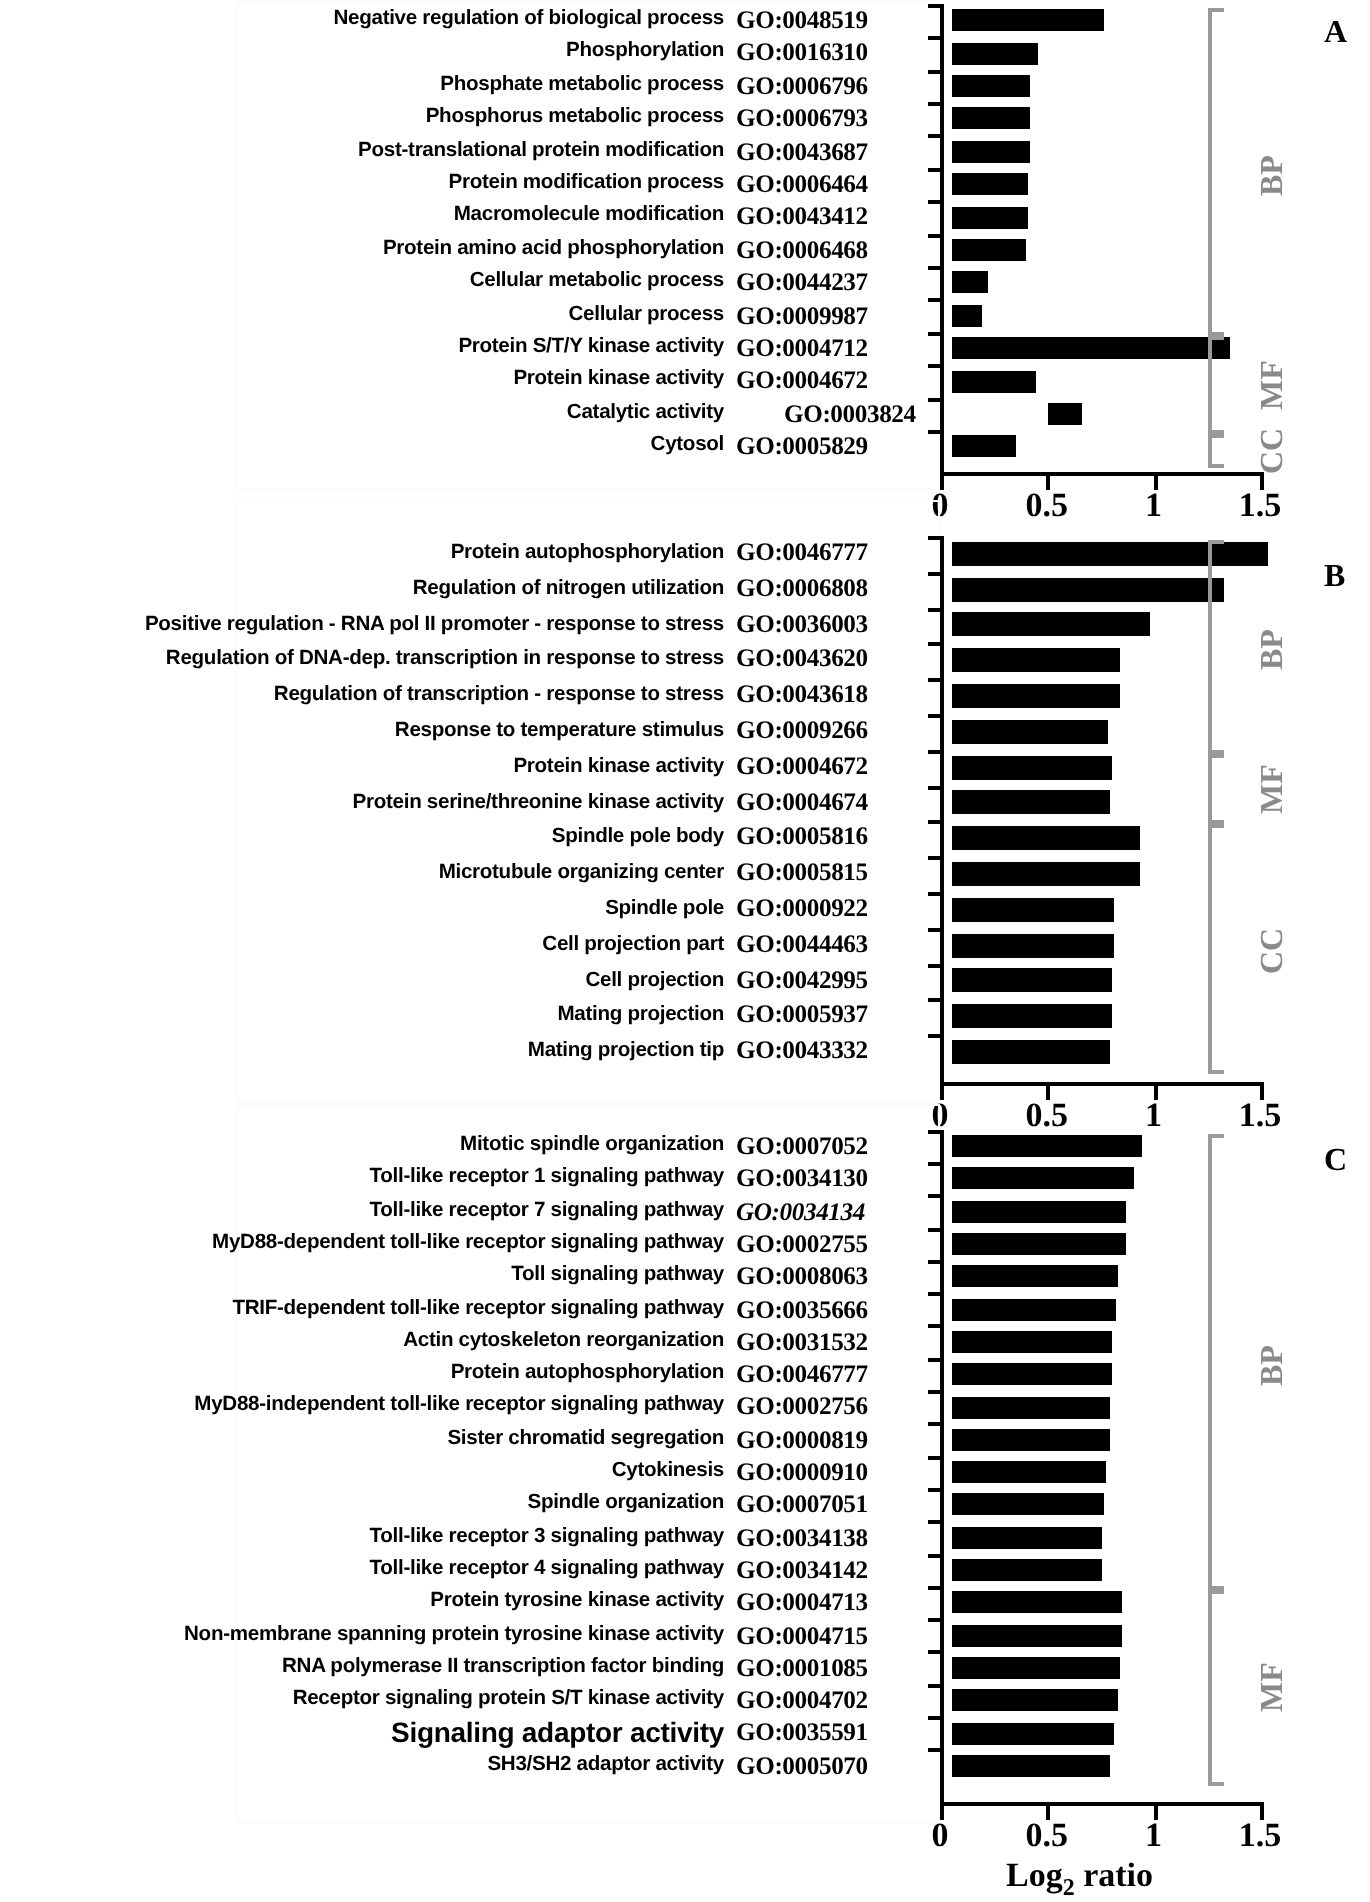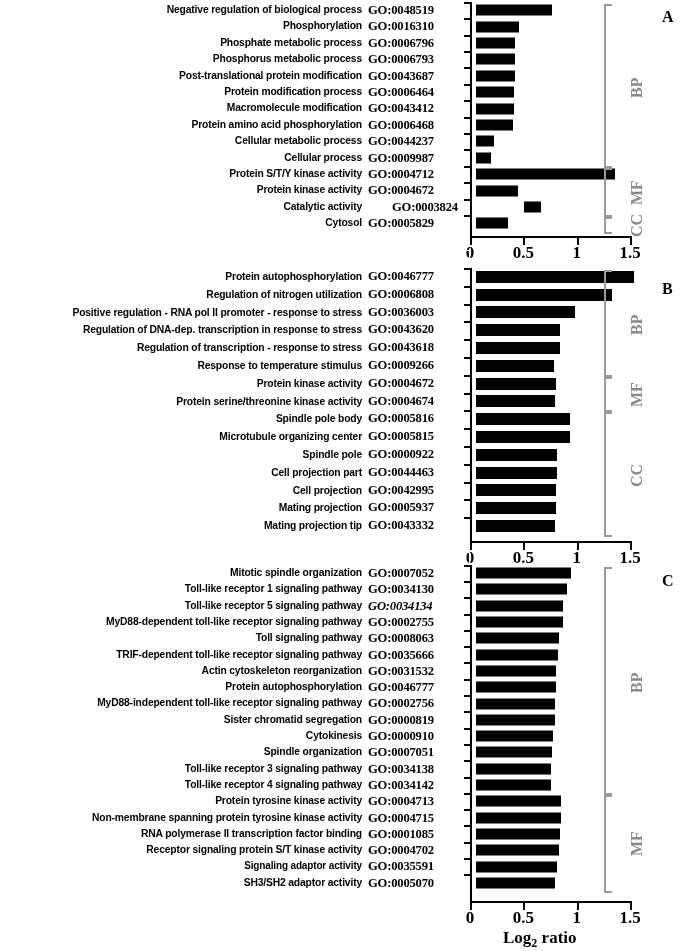--- a/index.html
+++ b/index.html
@@ -350,21 +350,21 @@
         <div class="ytick" style="left: 464px; top: 564.65px;"></div>
         <div class="row" style="top: 581.3px; height: 16.3px;">
           <div class="term" style="font-size: 10.3px; line-height: 16.3px;">Toll-like receptor 1 signaling pathway</div>
           <div class="goid" style="font-size: 12.6px; line-height: 16.3px;">GO:0034130</div>
           <div class="bar-cell">
             <div class="bar" style="left: 14px; width: 90.695px; height: 11px;"></div>
           </div>
         </div>
         <div class="ytick" style="left: 464px; top: 580.95px;"></div>
         <div class="row" style="top: 597.6px; height: 16.3px;">
-          <div class="term" style="font-size: 10.3px; line-height: 16.3px;">Toll-like receptor 5 signaling pathway</div>
+          <div class="term" style="font-size: 10.3px; line-height: 16.3px;">Toll-like receptor 7 signaling pathway</div>
           <div class="goid" style="font-size: 12.6px; line-height: 16.3px; font-style: italic;">GO:0034134</div>
           <div class="bar-cell">
             <div class="bar" style="left: 14px; width: 87.494px; height: 11px;"></div>
           </div>
         </div>
         <div class="ytick" style="left: 464px; top: 597.25px;"></div>
         <div class="row" style="top: 613.9px; height: 16.3px;">
           <div class="term" style="font-size: 10.3px; line-height: 16.3px;">MyD88-dependent toll-like receptor signaling pathway</div>
           <div class="goid" style="font-size: 12.6px; line-height: 16.3px;">GO:0002755</div>
           <div class="bar-cell">
@@ -478,21 +478,21 @@
         <div class="ytick" style="left: 464px; top: 825.45px;"></div>
         <div class="row" style="top: 842.1px; height: 16.3px;">
           <div class="term" style="font-size: 10.3px; line-height: 16.3px;">Receptor signaling protein S/T kinase activity</div>
           <div class="goid" style="font-size: 12.6px; line-height: 16.3px;">GO:0004702</div>
           <div class="bar-cell">
             <div class="bar" style="left: 14px; width: 83.226px; height: 11px;"></div>
           </div>
         </div>
         <div class="ytick" style="left: 464px; top: 841.75px;"></div>
         <div class="row" style="top: 858.4px; height: 16.3px;">
-          <div class="term" style="font-size: 10px; line-height: 16.3px;">Signaling adaptor activity</div>
+          <div class="term" style="font-size: 14px; line-height: 16.3px;">Signaling adaptor activity</div>
           <div class="goid" style="font-size: 12.6px; line-height: 16.3px;">GO:0035591</div>
           <div class="bar-cell">
             <div class="bar" style="left: 14px; width: 81.092px; height: 11px;"></div>
           </div>
         </div>
         <div class="ytick" style="left: 464px; top: 858.05px;"></div>
         <div class="row" style="top: 874.7px; height: 16.3px;">
           <div class="term" style="font-size: 10.3px; line-height: 16.3px;">SH3/SH2 adaptor activity</div>
           <div class="goid" style="font-size: 12.6px; line-height: 16.3px;">GO:0005070</div>
           <div class="bar-cell">

